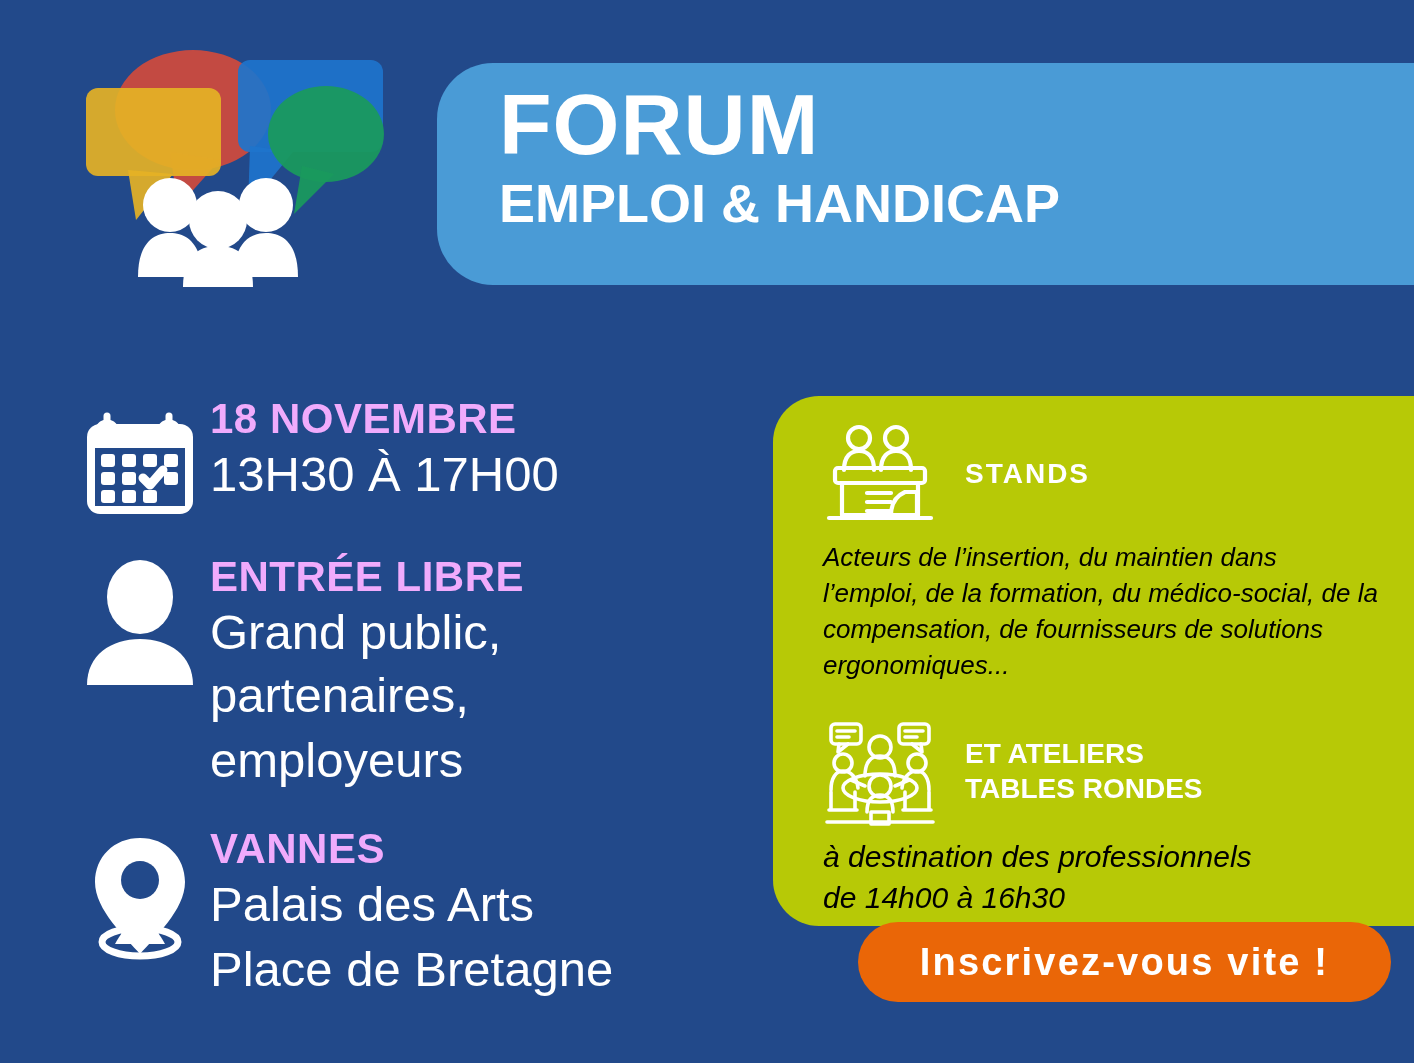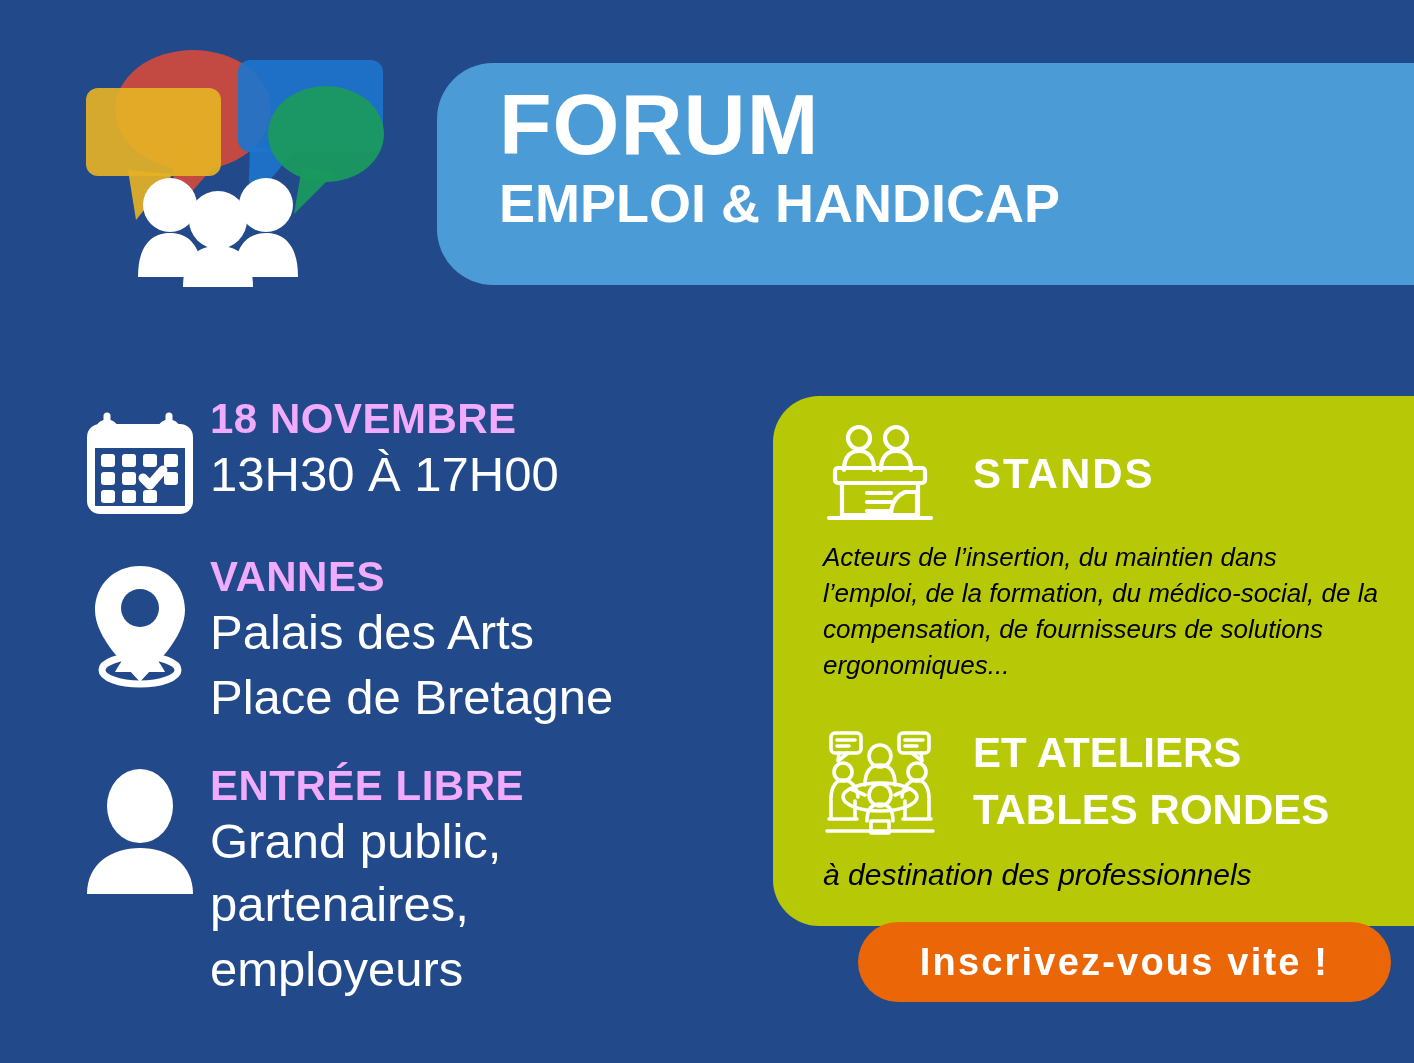--- a/index.html
+++ b/index.html
@@ -117,24 +117,24 @@
   }
   .card-head-icon {
     width: 118px;
     min-width: 118px;
     display: flex;
     align-items: center;
     justify-content: center;
   }
   .card-title {
     color: #FFFFFF;
-    font-size: 42px;
+    font-size: 28px;
     font-weight: 700;
     line-height: 1.08;
-    margin: 12px;
+    margin: 4px;
     letter-spacing: 2px;
   }
   .card-title.tight { letter-spacing: 0px; }
   .card-body {
     color: #000000;
     font-size: 26px;
     font-style: italic;
     line-height: 1.38;
     margin: 14px 0 0 2px;
     font-weight: 400;
@@ -239,45 +239,45 @@
         </svg>
       </div>
       <div class="info-text">
         <div class="info-title">18 NOVEMBRE</div>
         <div class="info-line">13H30 À 17H00</div>
       </div>
     </div>
 
     <div class="info-row">
       <div class="info-icon">
+        <svg width="118" height="125" viewBox="0 0 118 125">
+          <ellipse cx="59" cy="37" rx="33" ry="37" fill="#FFFFFF"></ellipse>
+          <path d="M6 125 C6 95 30 79 59 79 C88 79 112 95 112 125 Z" fill="#FFFFFF"></path>
+        </svg>
+      </div>
+      <div class="info-text">
+        <div class="info-title">ENTRÉE LIBRE</div>
+        <div class="info-line">Grand public, partenaires,</div>
+        <div class="info-line">employeurs</div>
+      </div>
+    </div>
+
+    <div class="info-row">
+      <div class="info-icon">
         <svg width="118" height="130" viewBox="0 0 118 130">
           <path d="M59 6 C33 6 14 25 14 50 C14 78 45 106 59 122 C73 106 104 78 104 50 C104 25 85 6 59 6 Z" fill="#FFFFFF"></path>
           <circle cx="59" cy="48" r="19" fill="#22498A"></circle>
           <ellipse cx="59" cy="110" rx="38" ry="14" fill="none" stroke="#FFFFFF" stroke-width="7"></ellipse>
           <path d="M59 78 C73 95 80 104 84 112 L34 112 C38 104 45 95 59 78 Z" fill="#FFFFFF"></path>
         </svg>
       </div>
       <div class="info-text">
         <div class="info-title">VANNES</div>
         <div class="info-line">Palais des Arts</div>
         <div class="info-line">Place de Bretagne</div>
-      </div>
-    </div>
-
-    <div class="info-row">
-      <div class="info-icon">
-        <svg width="118" height="125" viewBox="0 0 118 125">
-          <ellipse cx="59" cy="37" rx="33" ry="37" fill="#FFFFFF"></ellipse>
-          <path d="M6 125 C6 95 30 79 59 79 C88 79 112 95 112 125 Z" fill="#FFFFFF"></path>
-        </svg>
-      </div>
-      <div class="info-text">
-        <div class="info-title">ENTRÉE LIBRE</div>
-        <div class="info-line">Grand public, partenaires,</div>
-        <div class="info-line">employeurs</div>
       </div>
     </div>
 
   </div>
 
   <div class="green-card">
 
     <div class="card-block">
       <div class="card-head">
         <div class="card-head-icon">
@@ -332,20 +332,21 @@
             <path d="M50 94 h18 v12 h-18 Z"></path>
             <path d="M6 104 h106"></path>
           </svg>
         </div>
         <div>
           <div class="card-title tight">ET ATELIERS</div>
           <div class="card-title tight">TABLES RONDES</div>
         </div>
       </div>
       <div class="card-body small">à destination des professionnels</div>
+      <div class="card-body small" style="margin-top:0">de 14h00 à 16h30</div>
     </div>
 
   </div>
 
   <button class="cta-button">
     <span class="cta-label">Inscrivez-vous vite !</span>
   </button>
 
 </div>
 

